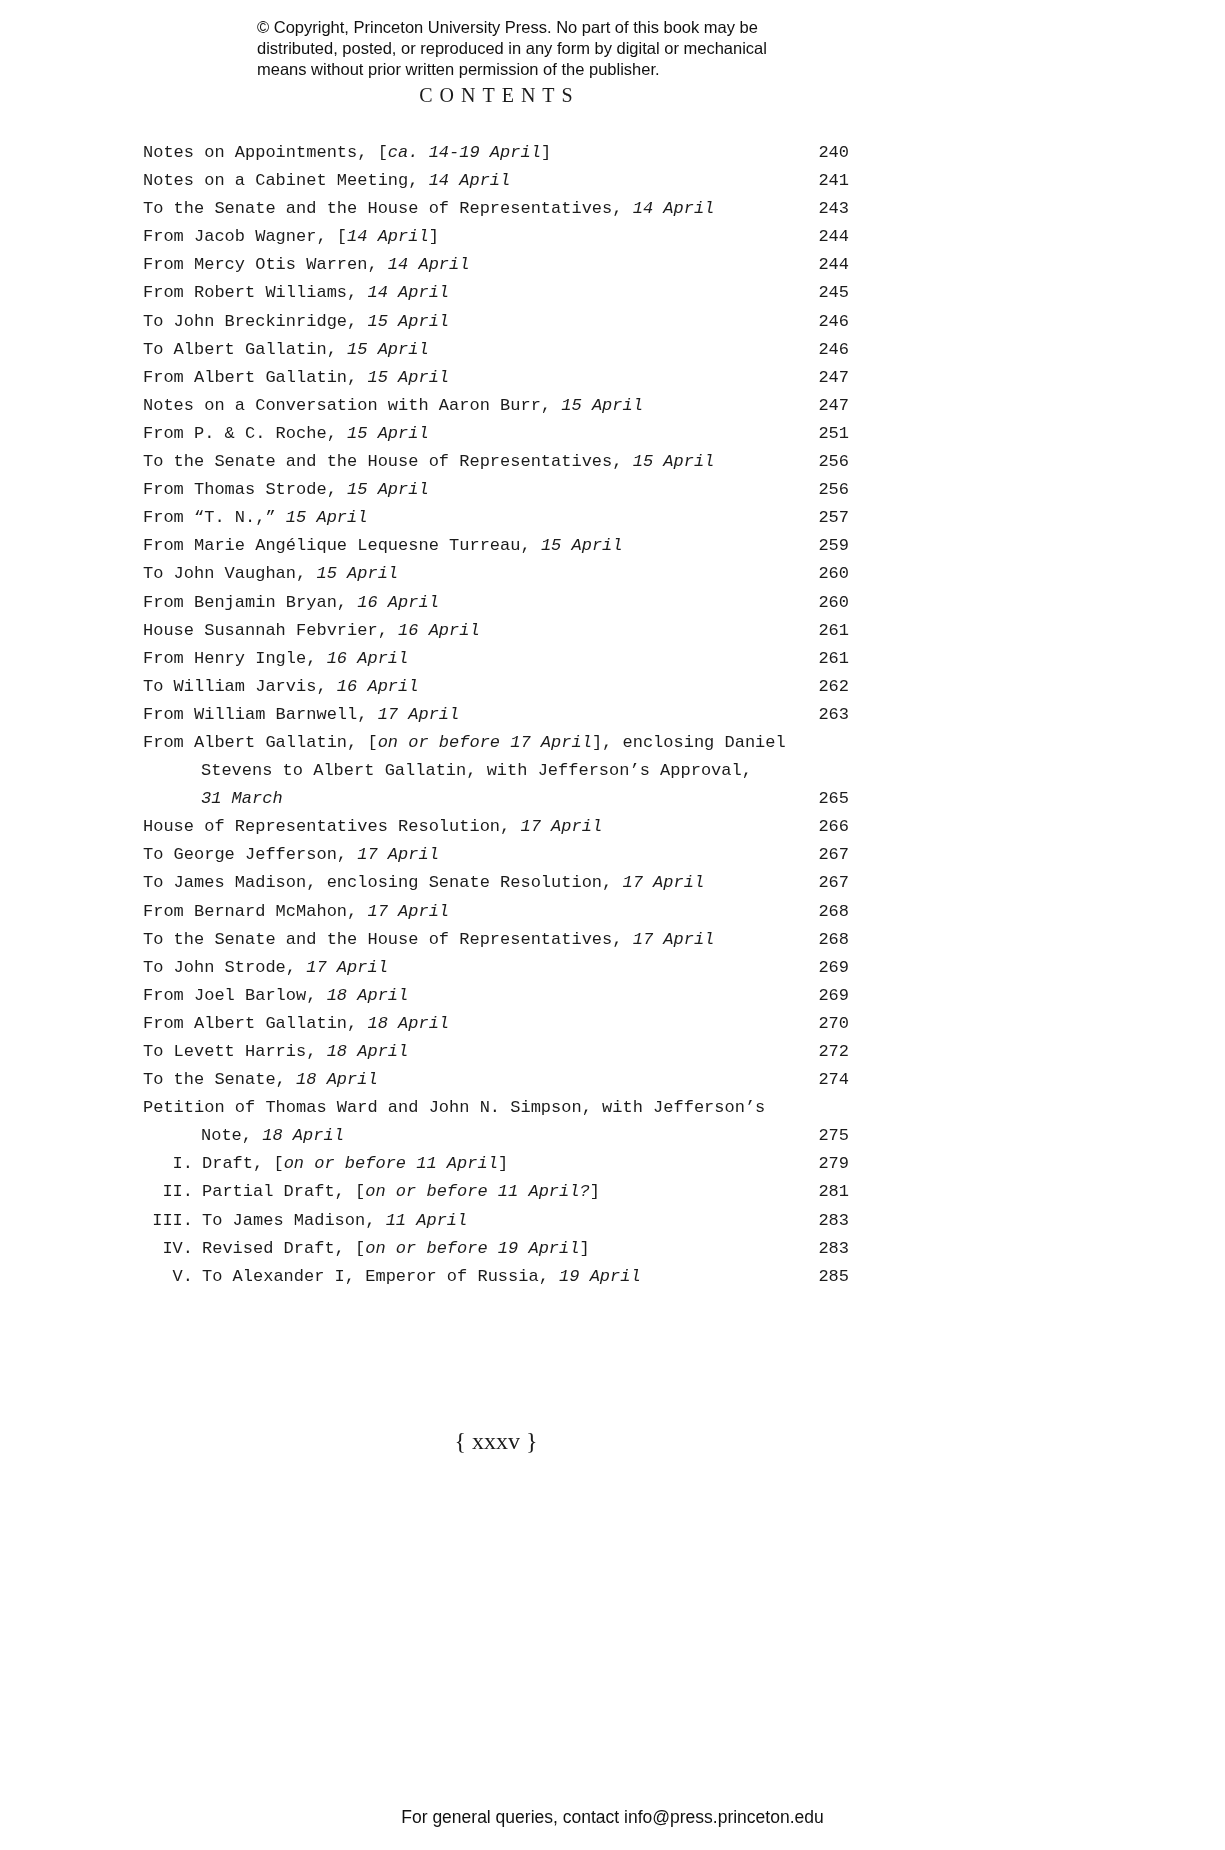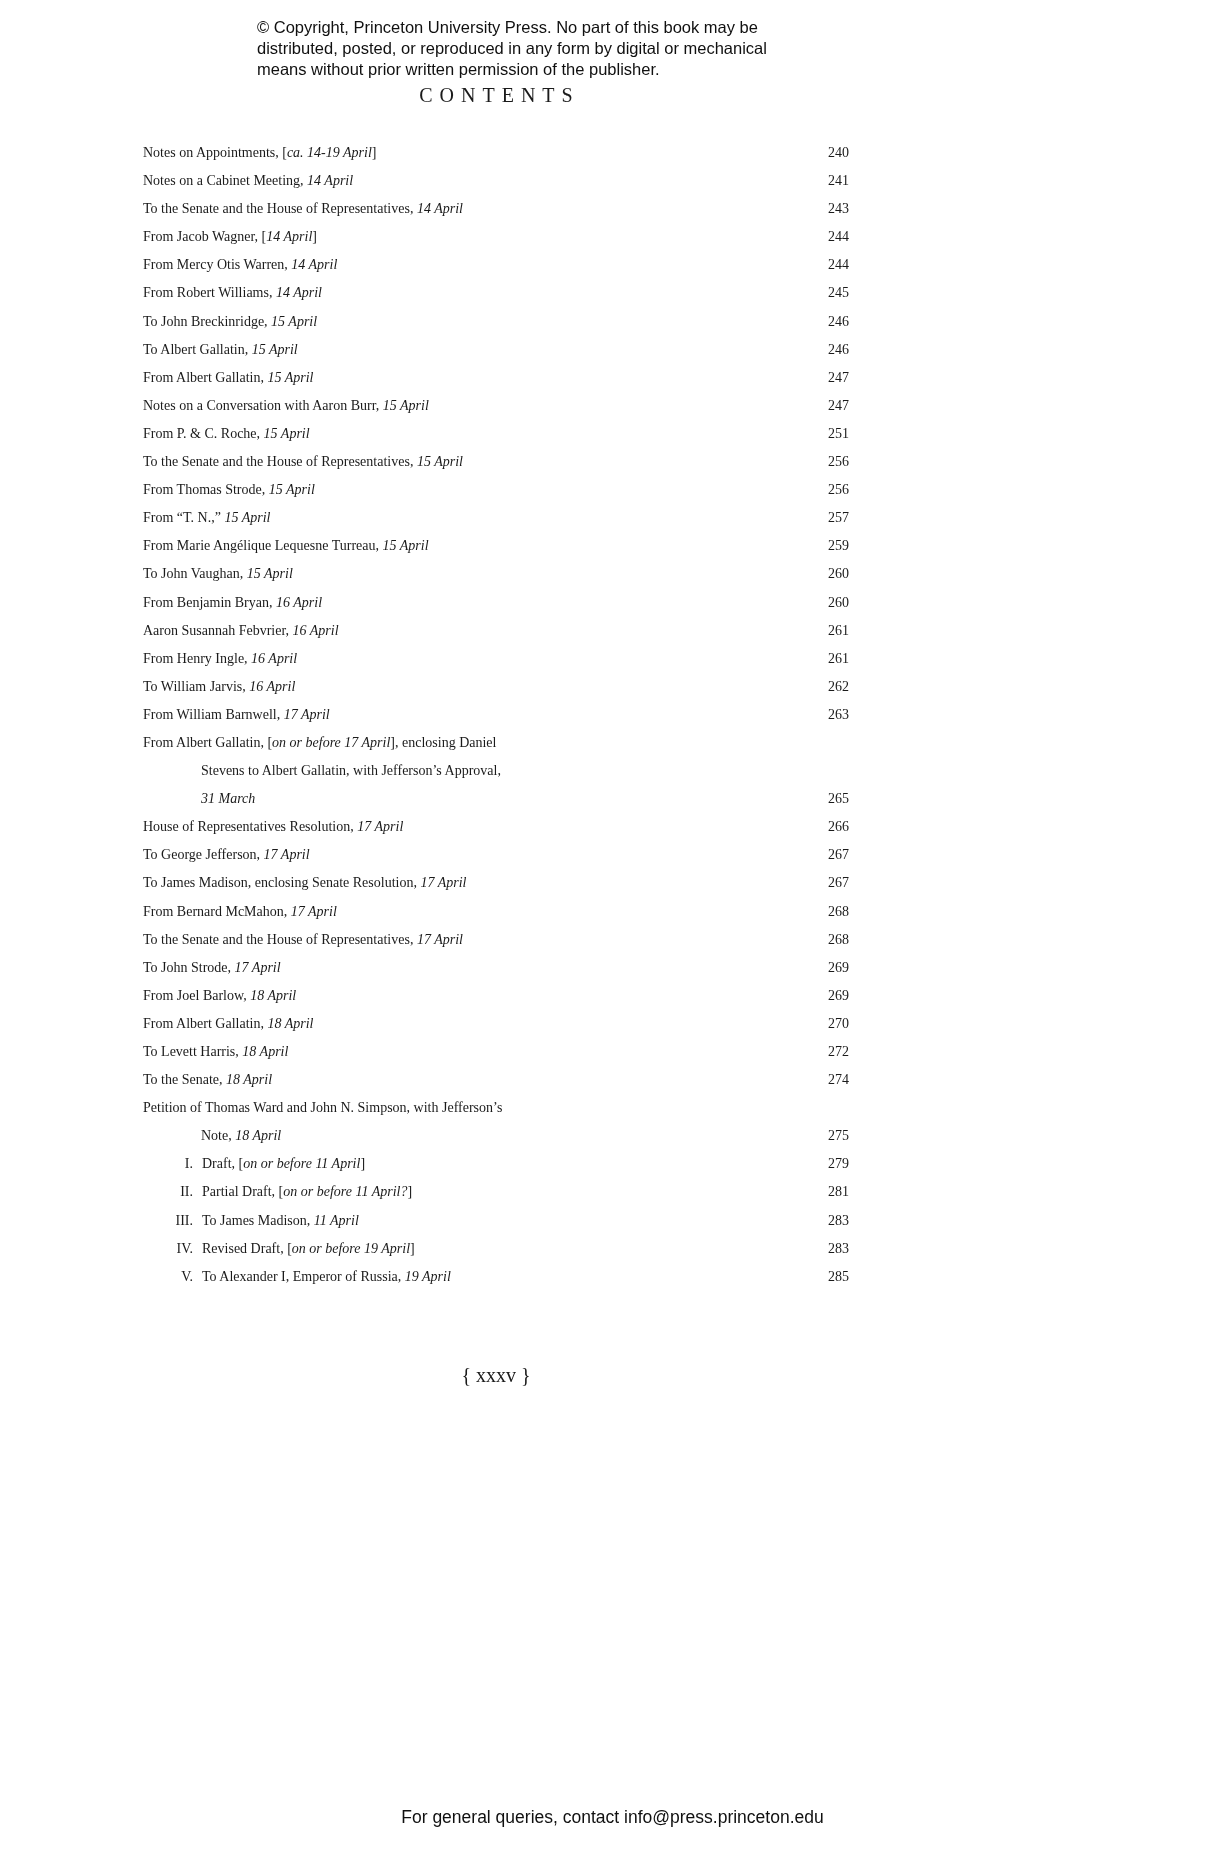--- a/index.html
+++ b/index.html
@@ -32,21 +32,22 @@
     letter-spacing: 7px;
     padding-left: 7px;
     box-sizing: border-box;
     color: #1b1b1b;
   }
   .toc {
     position: absolute;
     top: 139px;
     left: 143px;
     width: 706px;
-    font-size: 14px;
+    font-size: 17px;
+    font-family: Liberation Mono, monospace;
   }
   .toc-line {
     display: flex;
     align-items: baseline;
     line-height: 28.1px;
     white-space: nowrap;
   }
   .toc-line .numeral {
     display: inline-block;
     width: 50px;
@@ -58,25 +59,25 @@
   .toc-line.indent-1 .entry-text { padding-left: 58px; }
   .toc-line .page-num {
     flex: 0 0 auto;
     margin-left: 14px;
     min-width: 40px;
     text-align: right;
   }
   .it { font-style: italic; }
   .folio {
     position: absolute;
-    top: 1364px;
+    top: 1428px;
     left: 143px;
     width: 706px;
     text-align: center;
-    font-size: 20px;
+    font-size: 24px;
   }
   .footer {
     position: absolute;
     bottom: 22px;
     left: 0;
     width: 100%;
     text-align: center;
     font-family: "Liberation Sans", "DejaVu Sans", sans-serif;
     font-size: 17.5px;
     color: #101010;
@@ -158,21 +159,21 @@
       </div>
       <div class="toc-line indent-0">
         <span class="entry-text"><span>To John Vaughan, </span><span class="it">15 April</span></span>
         <span class="page-num">260</span>
       </div>
       <div class="toc-line indent-0">
         <span class="entry-text"><span>From Benjamin Bryan, </span><span class="it">16 April</span></span>
         <span class="page-num">260</span>
       </div>
       <div class="toc-line indent-0">
-        <span class="entry-text"><span>Aaron Susannah Febvrier, </span><span class="it">16 April</span></span>
+        <span class="entry-text"><span>House Susannah Febvrier, </span><span class="it">16 April</span></span>
         <span class="page-num">261</span>
       </div>
       <div class="toc-line indent-0">
         <span class="entry-text"><span>From Henry Ingle, </span><span class="it">16 April</span></span>
         <span class="page-num">261</span>
       </div>
       <div class="toc-line indent-0">
         <span class="entry-text"><span>To William Jarvis, </span><span class="it">16 April</span></span>
         <span class="page-num">262</span>
       </div>

